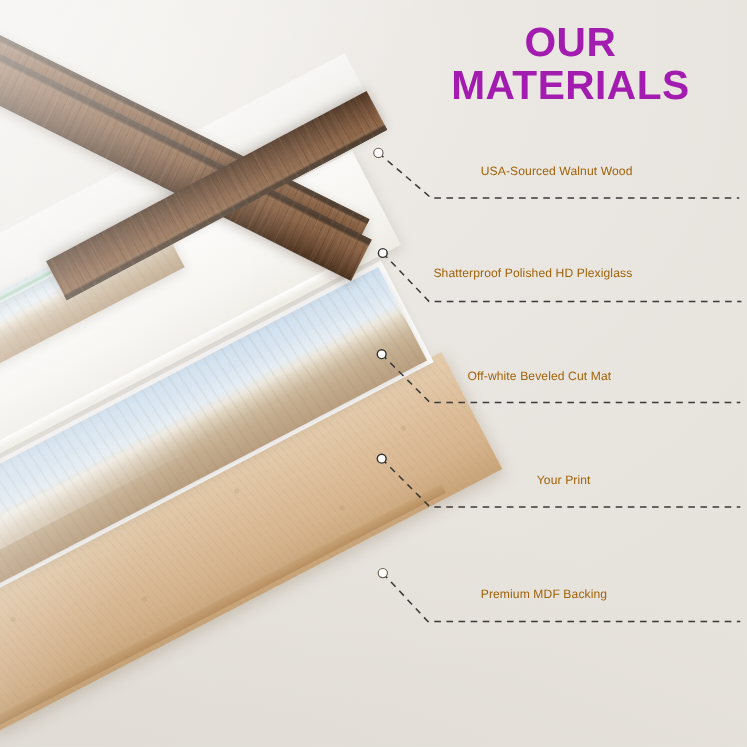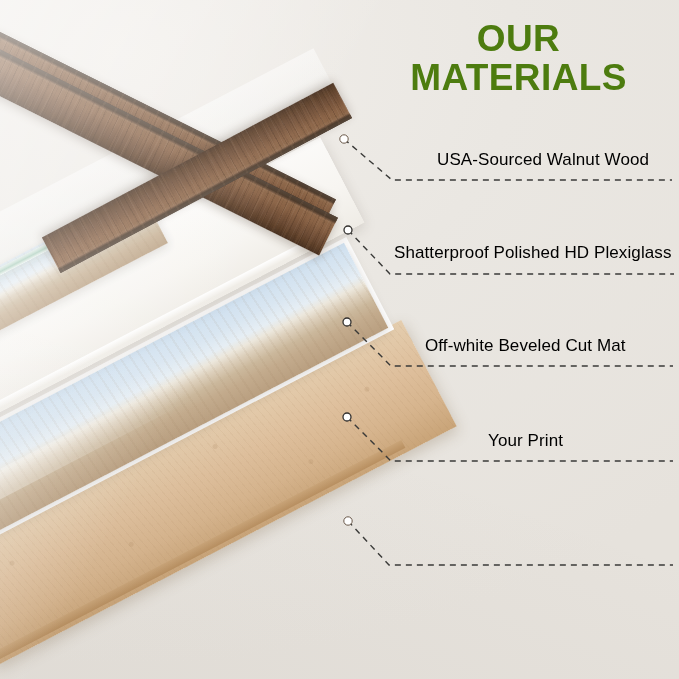--- a/index.html
+++ b/index.html
@@ -162,39 +162,39 @@
     background: linear-gradient(180deg, #c9a478 0%, #b88f60 100%);
   }
 
   
   .callouts {
     position: absolute;
     inset: 0;
   }
   .callout-label {
     position: absolute;
-    color: #000000;
-    font-size: 17px;
+    color: #a16207;
+    font-size: 11px;
     font-family: "Liberation Sans", sans-serif;
     letter-spacing: 0.1px;
     white-space: nowrap;
   }
 
   
   .title {
     position: absolute;
     left: 366px;
     top: 20px;
     width: 305px;
     text-align: center;
     font-family: "Liberation Sans", sans-serif;
     font-weight: bold;
     font-size: 37px;
     letter-spacing: 0.4px;
-    color: #4d7c0f;
+    color: #a21caf;
     line-height: 1.05;
   }
 </style>
 </head>
 <body>
 
 <div id="stage">
 
   <div class="bg-base"></div>
 
@@ -259,17 +259,18 @@
         <circle cx="347" cy="417" r="4" fill="#ffffff" stroke="#33312e" stroke-width="1.3"></circle>
         <circle cx="348" cy="521" r="4.2" fill="#ffffff" stroke="#6a594a" stroke-width="1"></circle>
       </g>
   </svg>
 
   <div class="callouts">
     <div class="callout-label" style="left:437px; top:150px;">USA-Sourced Walnut Wood</div>
     <div class="callout-label" style="left:394px; top:243px;">Shatterproof Polished HD Plexiglass</div>
     <div class="callout-label" style="left:425px; top:336px;">Off-white Beveled Cut Mat</div>
     <div class="callout-label" style="left:488px; top:431px;">Your Print</div>
+    <div class="callout-label" style="left:437px; top:535px;">Premium MDF Backing</div>
   </div>
 
   <div class="title">OUR MATERIALS</div>
 
 </div>
 
 </body></html>

